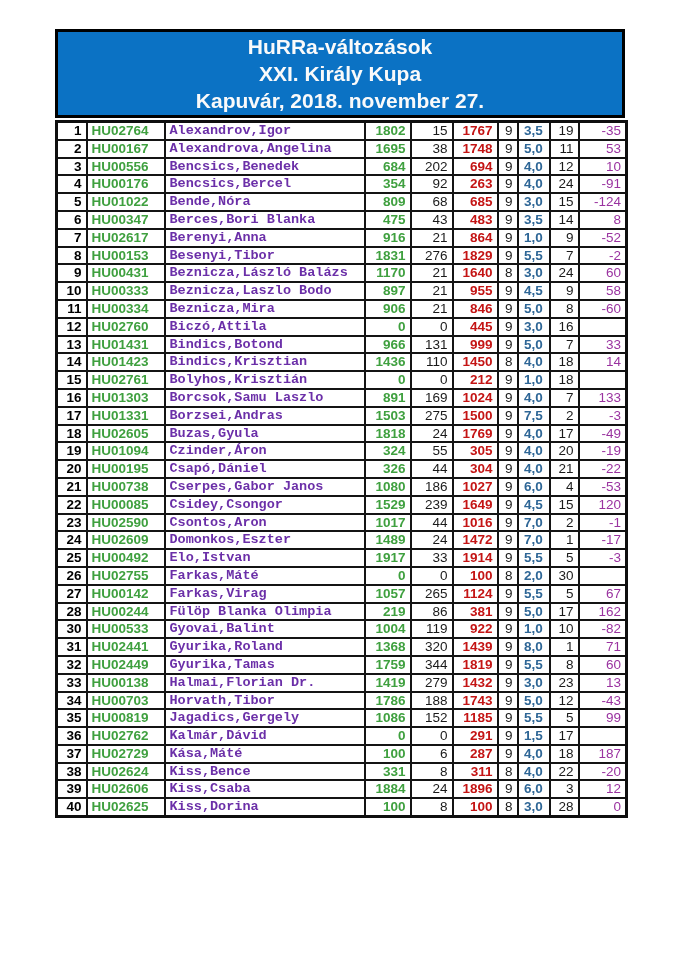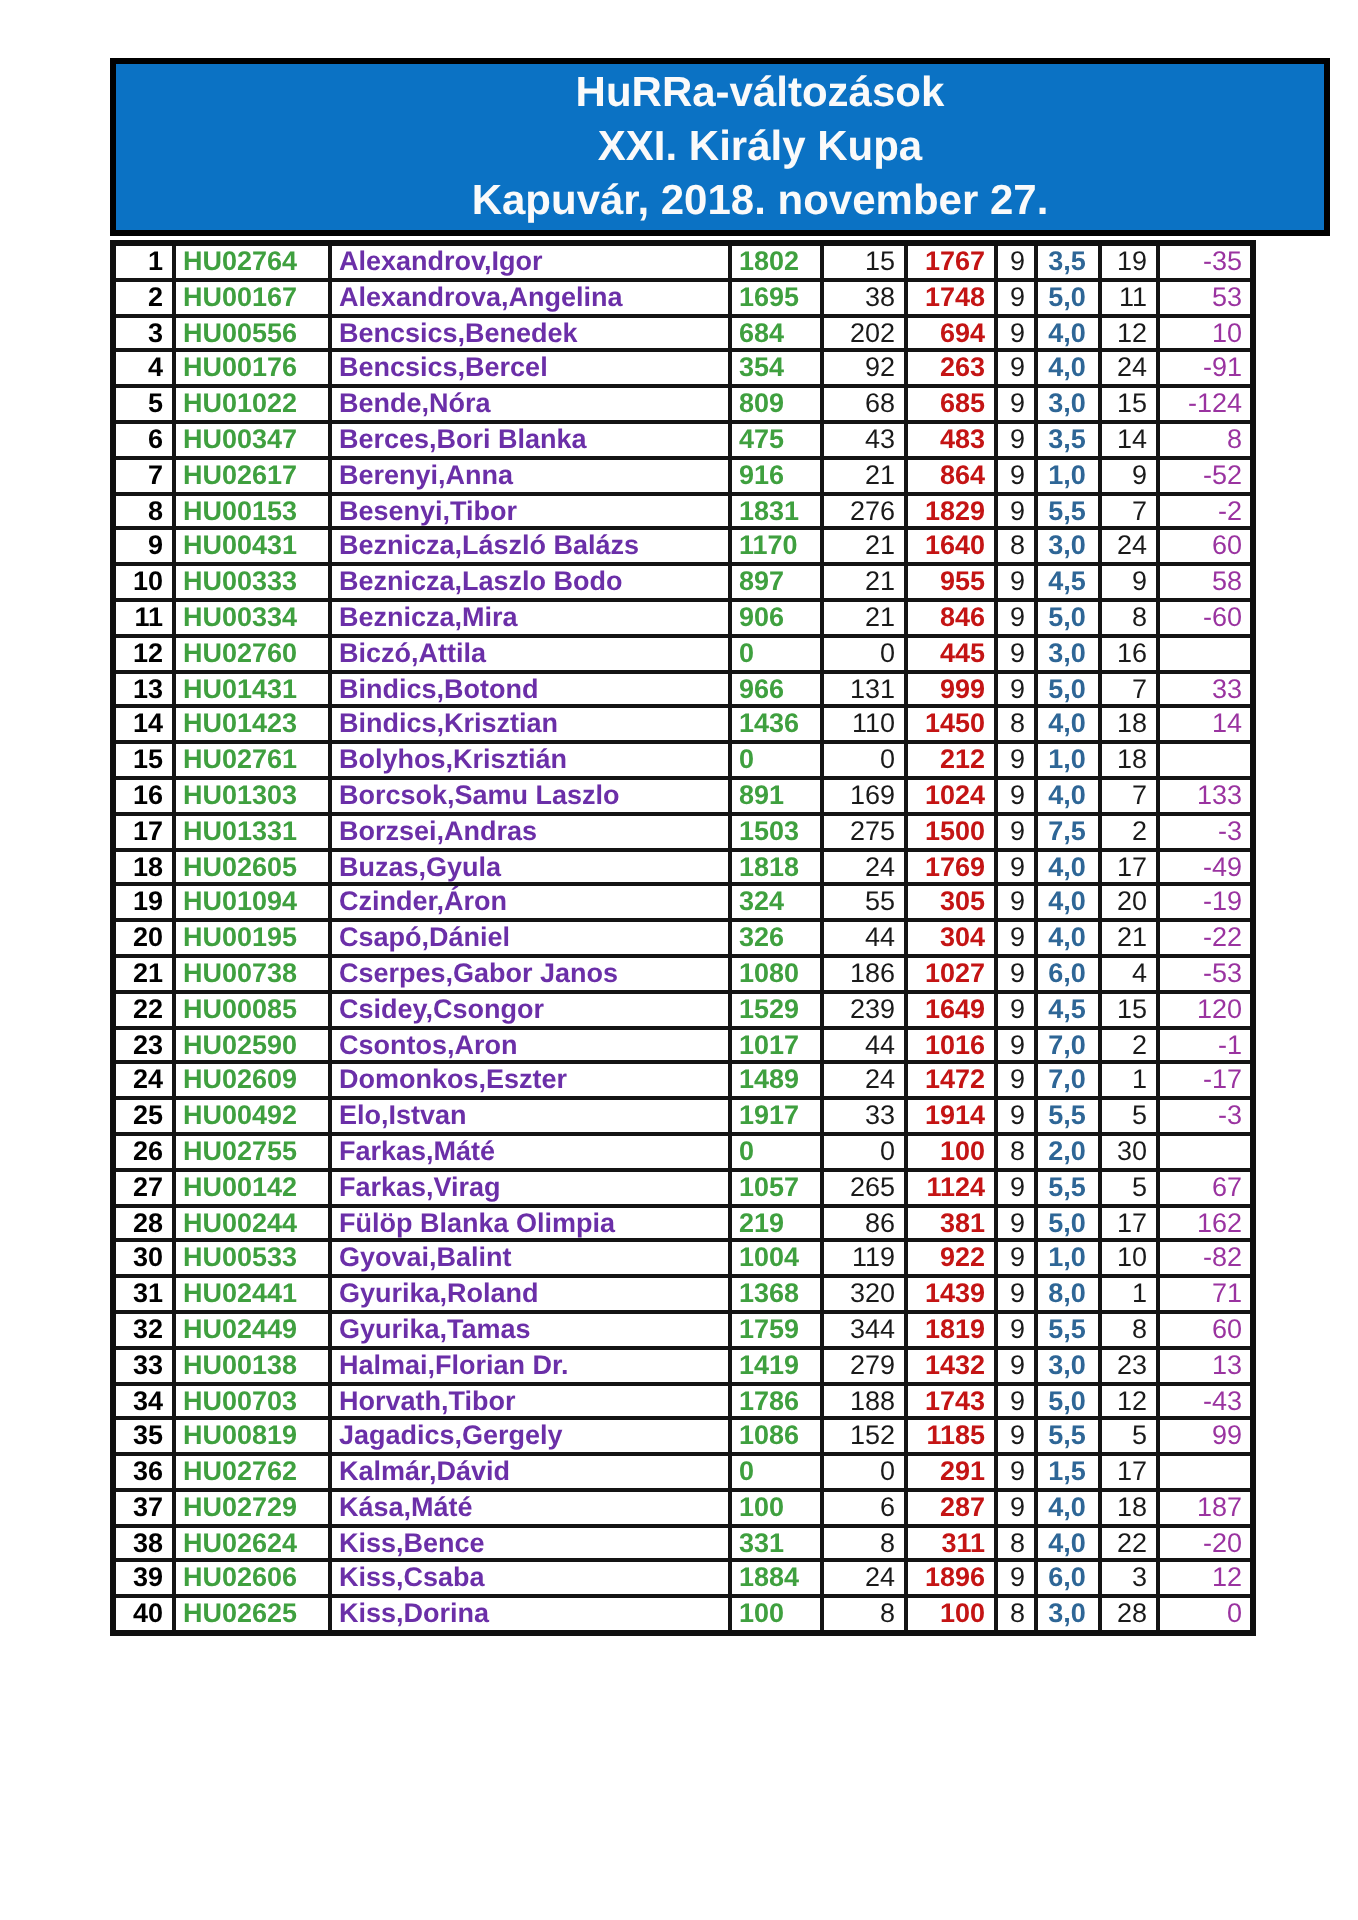--- a/index.html
+++ b/index.html
@@ -24,21 +24,20 @@
     width: 564px;
     height: 82px;
     background: var(--header-bg, #0b72c4);
     border: 3px solid #000000;
     color: var(--header-text, #fafafa);
     text-align: center;
     font-weight: bold;
     font-size: 21px;
     line-height: 27px;
     padding-top: 1px;
-    padding-left: 40px;
   }
   .results-table {
     position: absolute;
     left: 55px;
     top: 120px;
     border-collapse: collapse;
     table-layout: fixed;
     width: 570px;
     border: 3px solid #0f0f0f;
   }
@@ -47,22 +46,22 @@
     font-size: 13.5px;
     line-height: 15.8px;
     height: 15.8px;
     padding: 0 4px;
     white-space: nowrap;
     overflow: hidden;
     background: #ffffff;
   }
   .col-rank        { text-align: right; font-weight: bold; color: #000000; }
   .col-id          { text-align: left;  color: var(--green, #3fa03f); font-weight: bold; }
-  .col-name        { text-align: left;  font-weight: bold; color: var(--purple, #6b2fa8); }
-  .col-rating_old  { font-weight: bold; color: var(--green, #3fa03f); }
+  .col-name        { text-align: left;  font-weight: bold; color: var(--purple, #6b2fa8); font-family: Liberation Mono, monospace; }
+  .col-rating_old  { text-align: right; font-weight: bold; color: var(--green, #3fa03f); }
   .col-perf_k      { text-align: right; color: #1a1a1a; }
   .col-rating_new  { text-align: right; font-weight: bold; color: var(--red, #c41414); }
   .col-games       { text-align: right; color: #1a1a1a; padding: 0 3px; }
   .col-points      { text-align: center; font-weight: bold; color: var(--blue, #2e6696); }
   .col-place       { text-align: right; color: #1a1a1a; }
   .col-change      { text-align: right; font-weight: normal; color: var(--magenta, #9a33a0); }
 </style>
 </head>
 <body>
 

